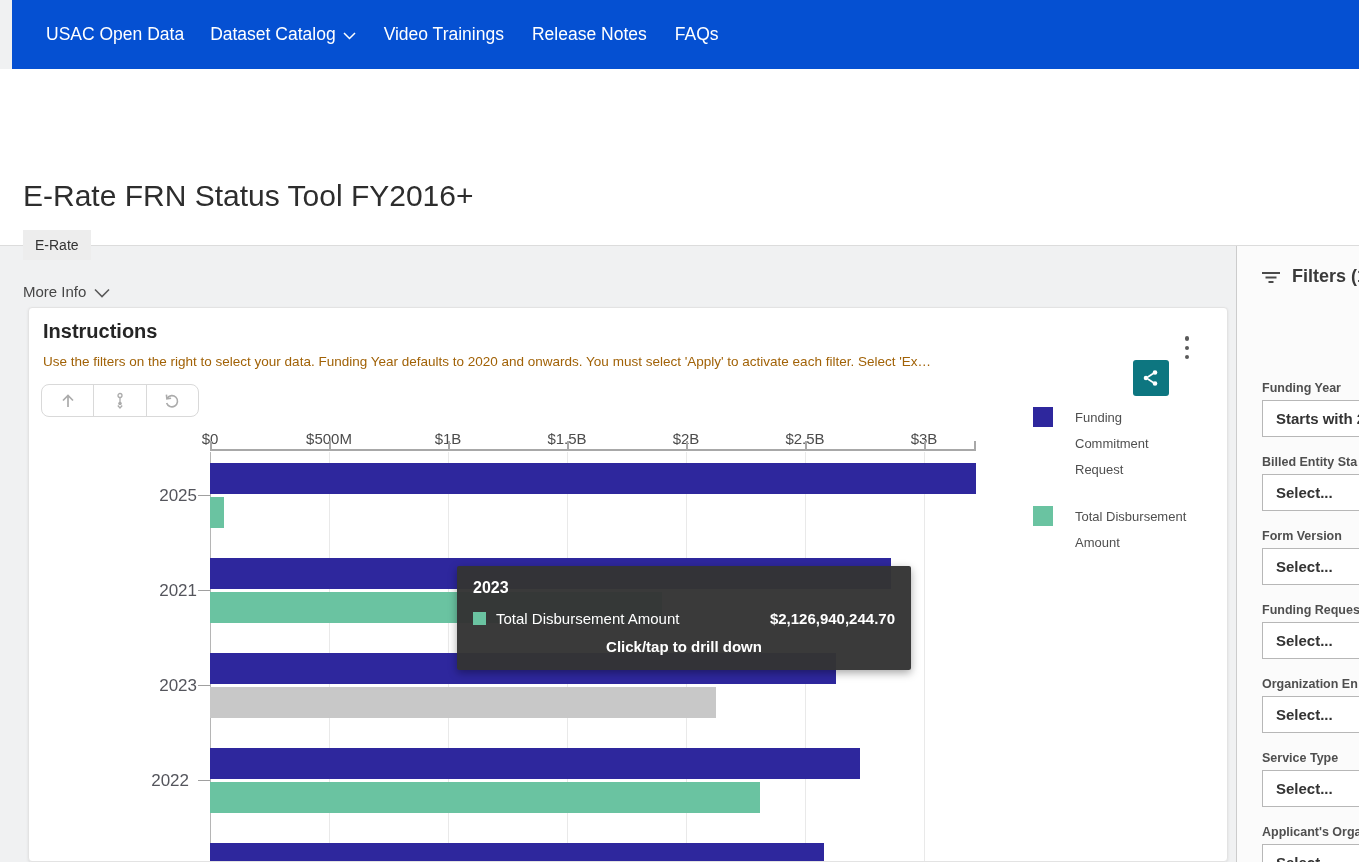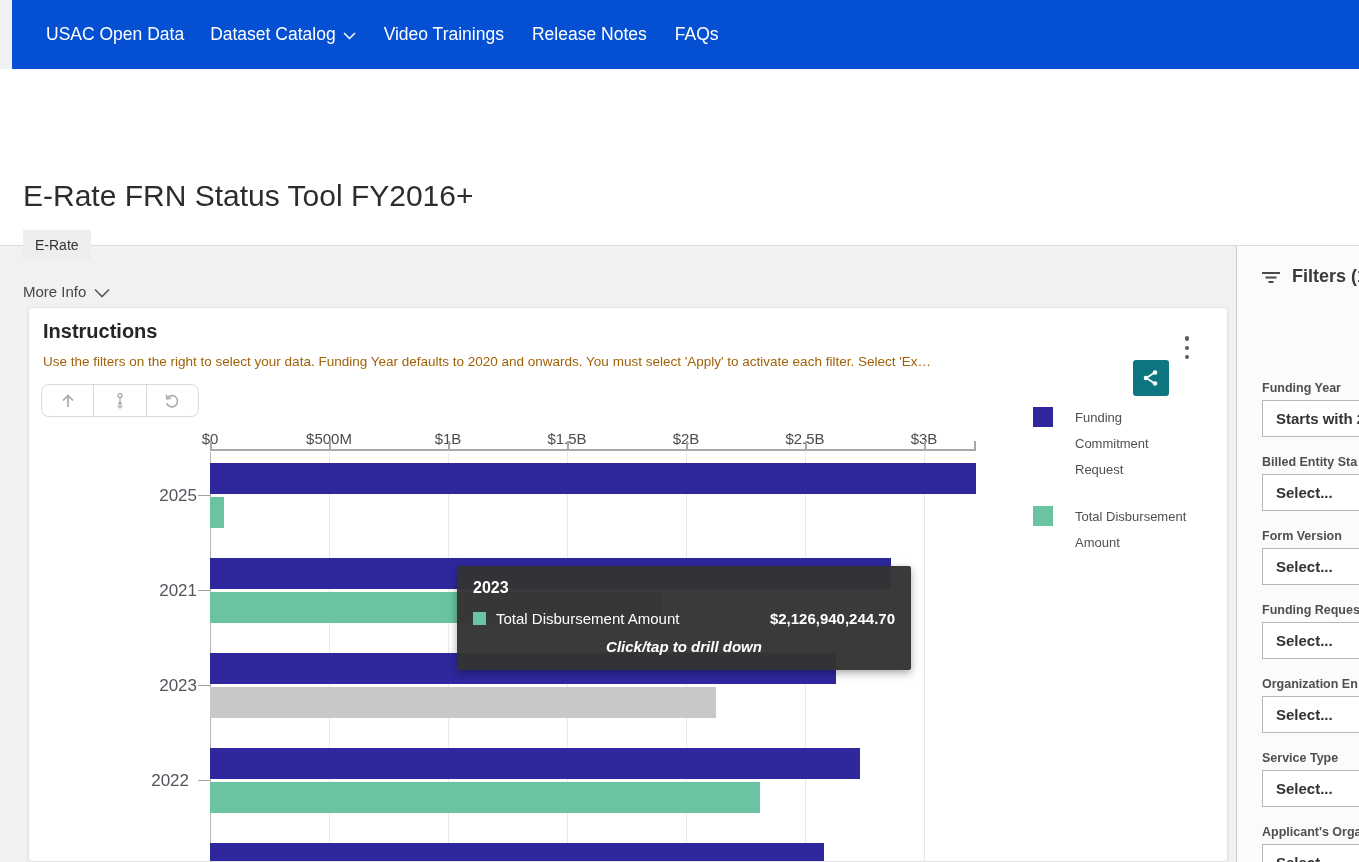--- a/index.html
+++ b/index.html
@@ -58,21 +58,21 @@
 
   
   .pbi-tooltip { position:absolute; left:428px; top:258px; width:454px; height:104px;
                  background:rgba(52,52,52,0.97); border-radius:2px; color:#ffffff;
                  box-shadow:0 3px 8px rgba(0,0,0,0.35); padding:13px 16px; z-index:5; }
   .tt-title { font-size:16px; font-weight:700; }
   .tt-row { display:flex; align-items:center; margin-top:13px; }
   .tt-swatch { width:13px; height:13px; margin-right:10px; }
   .tt-label { font-size:15px; }
   .tt-value { font-size:15px; font-weight:700; margin-left:auto; }
-  .tt-footer { margin-top:11px; text-align:center; font-size:15px; font-style:italic; font-weight:600; }
+  .tt-footer { margin-top:11px; text-align:center; font-size:15px; font-weight:600; }
 
   
   .filters-panel { position:absolute; left:1236px; top:246px; width:123px; height:616px;
                    background:#fbfbfb; border-left:1px solid #cccccc;font-weight:bold; }
   .filters-header { position:absolute; left:24px; top:20px; display:flex; align-items:center;
                     font-size:18px; color:#3a3a3a; white-space:nowrap; }
   .filters-header svg { margin-right:11px; }
   .filter-label { position:absolute; left:25px; font-size:12.5px; color:#4f4f4f; white-space:nowrap; }
   .filter-input { position:absolute; left:25px; width:200px; height:37px; background:#ffffff;
                   border:1px solid #b7b7b7; font-size:15px; color:#333333; line-height:35px;

